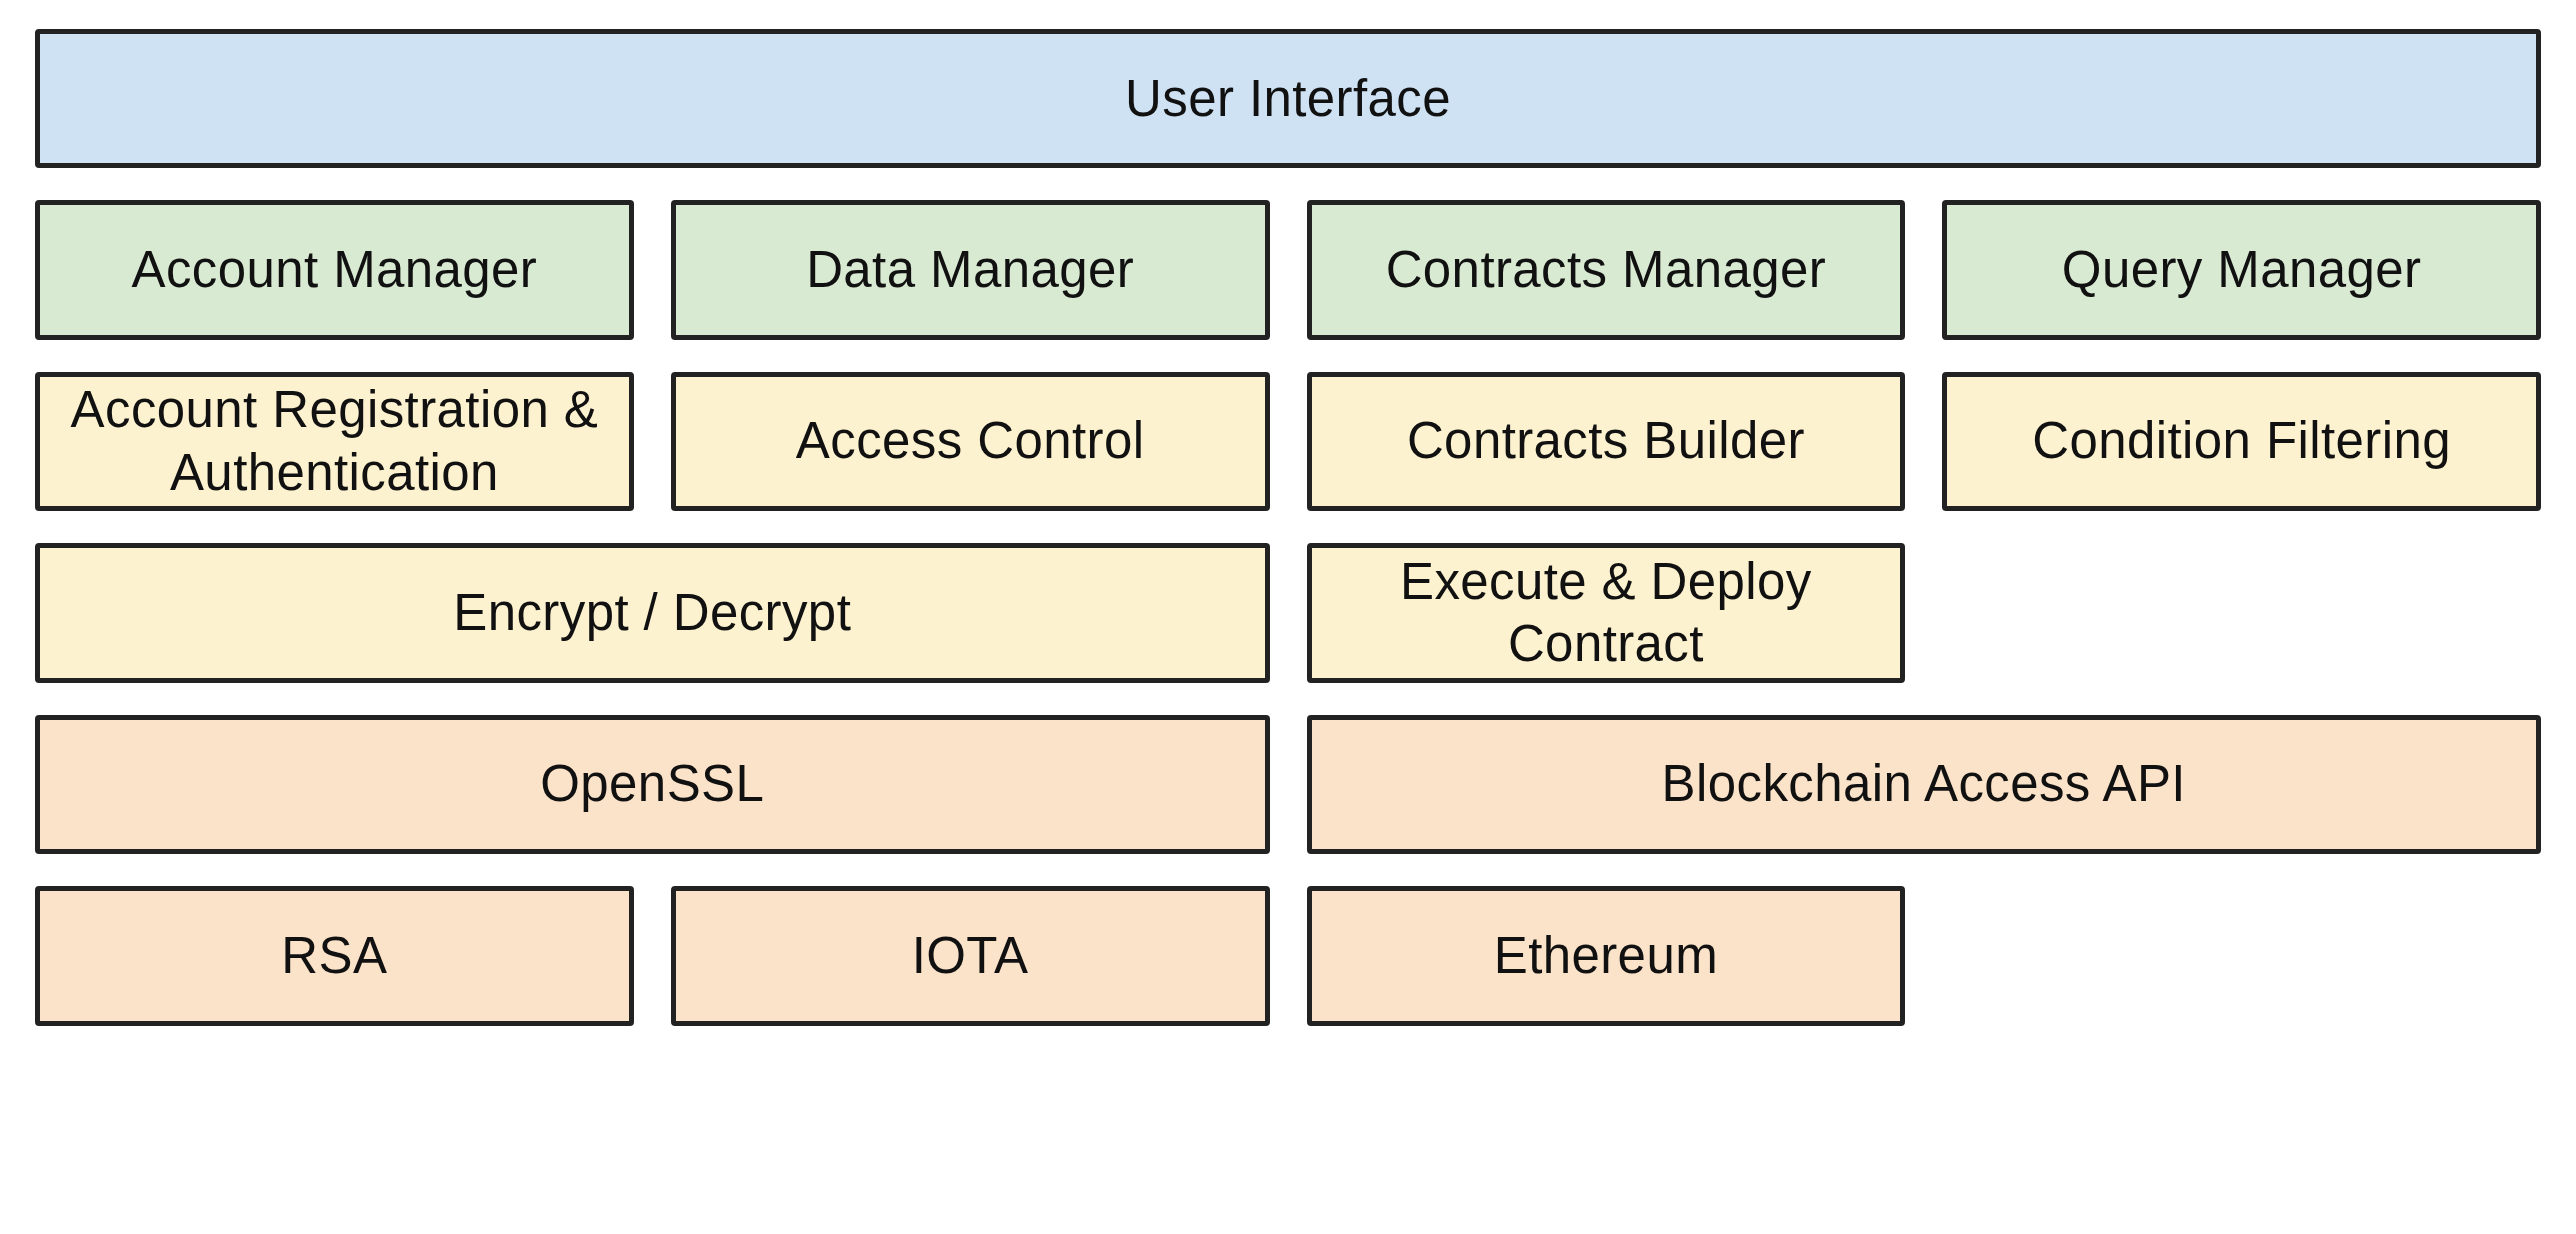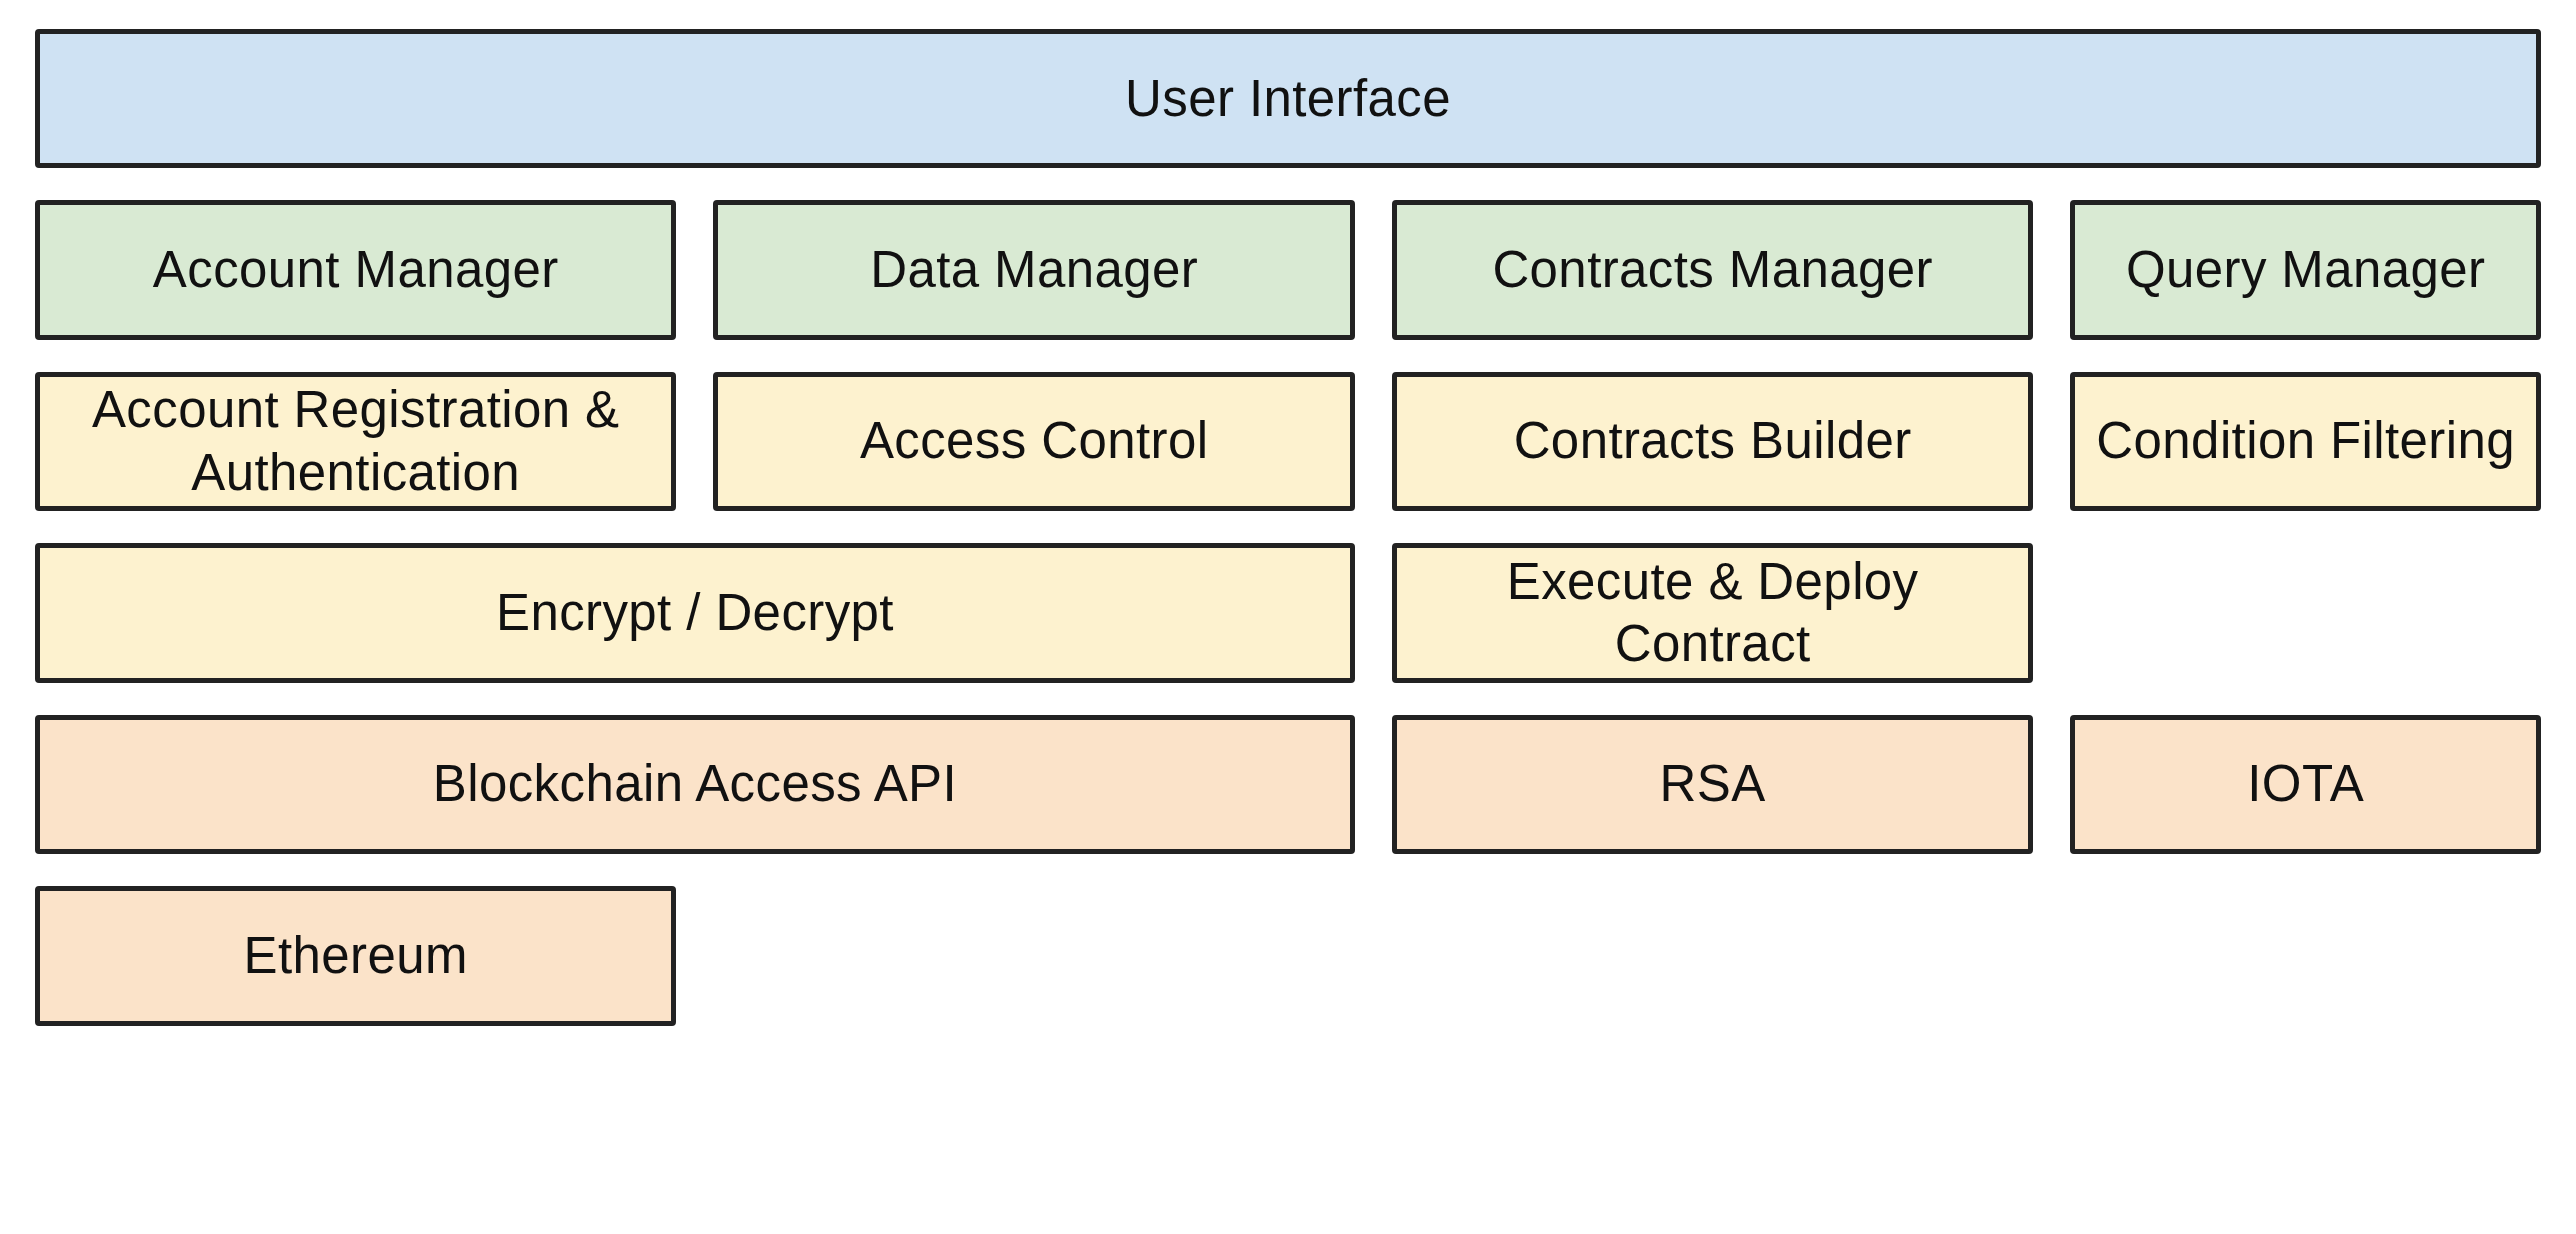--- a/index.html
+++ b/index.html
@@ -10,21 +10,21 @@
   body{
     width:2576px;height:1234px;
     font-family:"Liberation Sans","DejaVu Sans",sans-serif;
     color:var(--text);
   }
   .diagram{
     box-sizing:border-box;
     width:2576px;height:1234px;
     padding:29px 35px 37px 35px;
     display:grid;
-    grid-template-columns:repeat(3,1fr);
+    grid-template-columns:repeat(4,1fr);
     grid-template-rows:repeat(7,1fr);
     column-gap:37px;
     row-gap:32px;
   }
   .box{
     box-sizing:border-box;
     display:flex;align-items:center;justify-content:center;
     text-align:center;
     border:5.6px solid var(--border);
     border-radius:4px;
@@ -54,20 +54,21 @@
   <div class="box c-green">Query Manager</div>
 
   <div class="box c-yellow">Account Registration &amp; Authentication</div>
   <div class="box c-yellow">Access Control</div>
   <div class="box c-yellow">Contracts Builder</div>
   <div class="box c-yellow">Condition Filtering</div>
 
   <div class="box c-yellow span2">Encrypt / Decrypt</div>
   <div class="box c-yellow">Execute &amp; Deploy Contract</div>
 
+  <div class="box c-peach span2">OpenSSL</div>
   <div class="box c-peach span2">Blockchain Access API</div>
 
   <div class="box c-peach">RSA</div>
   <div class="box c-peach">IOTA</div>
   <div class="box c-peach">Ethereum</div>
 
 
 </div>
 
 

